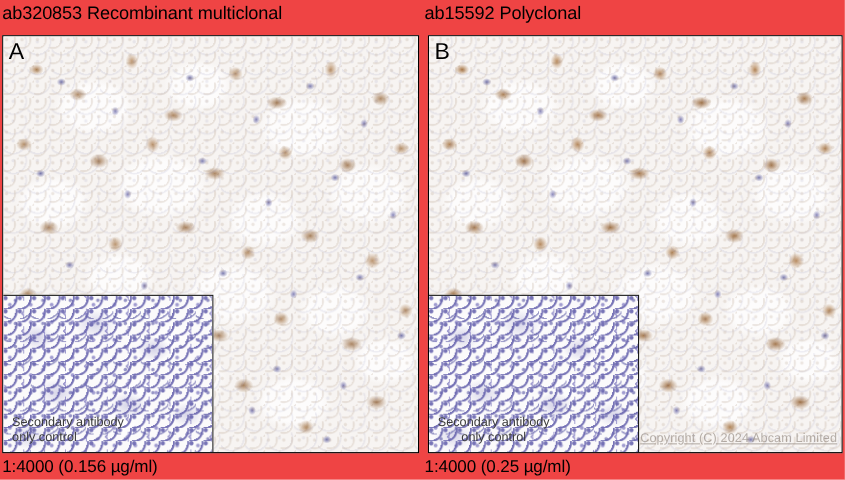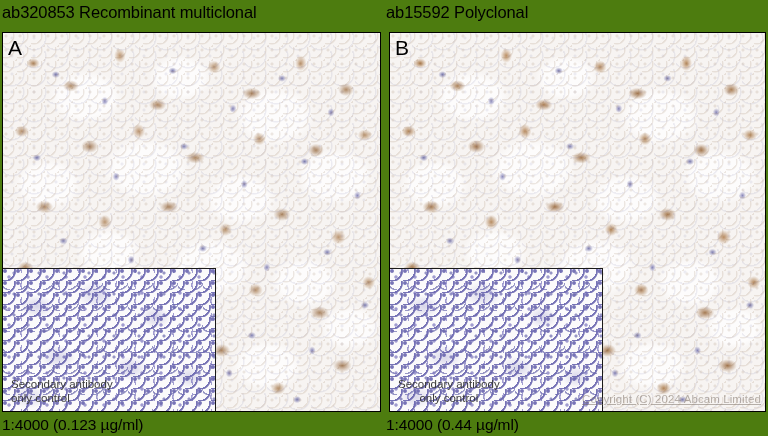--- a/index.html
+++ b/index.html
@@ -11,21 +11,21 @@
   body {
     width: 768px;
     height: 436px;
     font-family: "Liberation Sans", sans-serif;
     overflow: hidden;
   }
   .figure {
     position: relative;
     width: 768px;
     height: 436px;
-    background: #4d7c0f;
+    background: #ef4444;
   }
 
   
   .panel-col {
     position: absolute;
     top: 0;
     width: 384px;
     height: 436px;
   }
   .panel-col.left  { left: 0; }
@@ -195,21 +195,21 @@
     line-height: 21px;
     color: #000000;
     font-weight: 400;
   }
 
   
   .inset {
     position: absolute;
     left: -1px;
     bottom: -1px;
-    width: 214px;
+    width: 192px;
     height: 144px;
     border: 1px solid #1a1a1a;
     box-sizing: border-box;
     overflow: hidden;
     background: #fbfafc;
   }
   .inset-bg {
     position: absolute;
     inset: 0;
     background-color: #fbfafb;
@@ -290,21 +290,21 @@
         <div class="inset-bg"></div>
         <div class="inset-clusters"></div>
         <div class="inset-nuclei"></div>
         <div class="inset-label">Secondary antibody
 only control</div>
       </div>
 
       <div class="watermark"></div>
     </div>
 
-    <div class="panel-caption">1:4000 (0.123 µg/ml)</div>
+    <div class="panel-caption">1:4000 (0.156 µg/ml)</div>
   </div>
 
   <div class="panel-col right">
 
     <div class="panel-title">ab15592 Polyclonal</div>
 
     <div class="micrograph">
       <div class="tissue">
         <div class="tissue-air"></div>
         <div class="tissue-brown"></div>
@@ -318,16 +318,16 @@
         <div class="inset-bg"></div>
         <div class="inset-clusters"></div>
         <div class="inset-nuclei"></div>
         <div class="inset-label">Secondary antibody
 only control</div>
       </div>
 
       <div class="watermark">Copyright (C) 2024 Abcam Limited</div>
     </div>
 
-    <div class="panel-caption">1:4000 (0.44 µg/ml)</div>
+    <div class="panel-caption">1:4000 (0.25 µg/ml)</div>
   </div>
 
 </div>
 
 </body></html>

